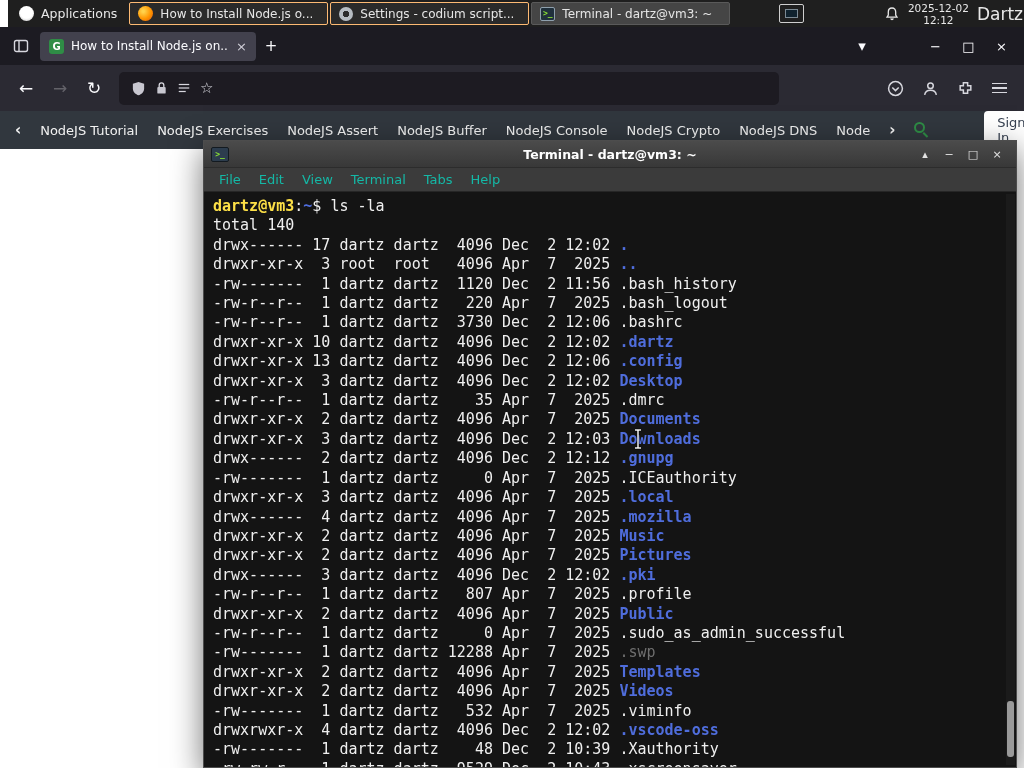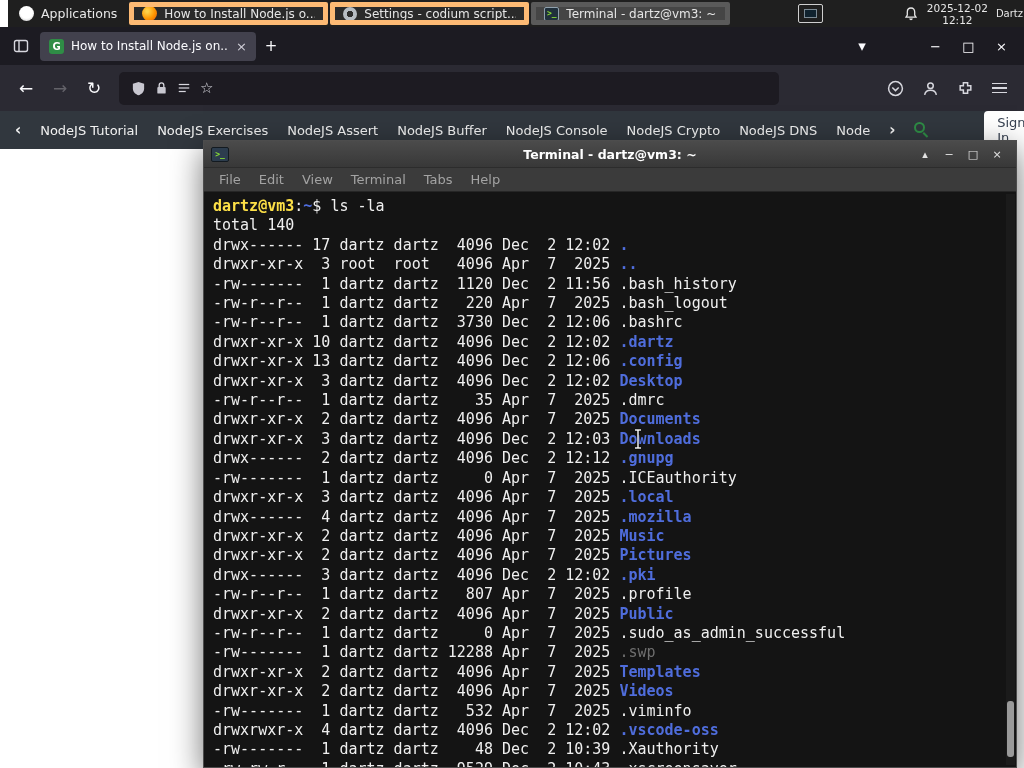--- a/index.html
+++ b/index.html
@@ -14,37 +14,37 @@
   .panel {
     position:absolute; top:0; left:8px; width:1024px; height:27px;
     background:#1f1f1f; color:#e8e8e8; display:flex; align-items:stretch;
     z-index:40; font-size:12.5px;
   }
   .appmenu { display:flex; align-items:center; gap:7px; padding:0 11px; }
   .app-icon { width:15px; height:15px; border-radius:50%;
     background:radial-gradient(circle at 50% 42%, #ffffff 52%, #b9b9b9 100%); }
   .task-btn {
     width:199px; display:flex; align-items:center; gap:7px; padding:0 8px;
-    margin:2px 1px; border:5px solid #fdba74; background:#2a2a2a; border-radius:2px;
+    margin:2px 1px; border:1px solid #fdba74; background:#2a2a2a; border-radius:2px;
     overflow:hidden; white-space:nowrap; font-size:12px; color:#e6e6e6;
   }
   .task-btn.active { background:#454545; border-color:#5a5a5a; }
   .task-btn .lbl { overflow:hidden; white-space:nowrap; }
   .icon-ff { flex:none; width:15px; height:15px; border-radius:50%;
     background:radial-gradient(circle at 35% 35%, #ffd24a 8%, #ff9500 55%, #e0540e 100%); }
   .icon-gear { flex:none; width:14px; height:14px; border-radius:50%;
     background:radial-gradient(circle, #2c2c2c 0 31%, #b6bcc2 32% 100%); }
   .icon-term-sm { flex:none; width:15px; height:14px; background:#20303c; border:1px solid #8fa0ad;
     border-radius:2px; color:#8ae234; font:bold 8px/12px "DejaVu Sans Mono", monospace; text-align:center; }
   .panel-right { margin-left:auto; display:flex; align-items:center; gap:8px; padding-right:9px; }
   .tray-box { width:25px; height:19px; border:1px solid #cfcfcf; border-radius:2px; margin-right:72px;
     display:flex; align-items:center; justify-content:center; }
   .tray-box .inner { width:13px; height:9px; background:#10222e; border:1px solid #7c8a94; }
   .clock { text-align:center; font-size:10.5px; line-height:12px; }
-  .user { font-size:10px;text-align:center; }
+  .user { font-size:17px;text-align:center; }
 
   
   .ff { position:absolute; top:27px; left:0; width:1024px; height:741px; background:#fff; z-index:1; }
   .tabstrip { height:38px; background:#1c1b22; display:flex; align-items:center; padding:0 6px; }
   .sq-btn { width:30px; height:30px; display:flex; align-items:center; justify-content:center;
     color:#fbfbfe; font-size:15px; border-radius:4px; }
   .tab { width:216px; height:29px; background:#42414d; border-radius:4px; margin-left:4px;
     display:flex; align-items:center; gap:7px; padding:0 9px; color:#fbfbfe; font-size:12px; }
   .tab-fav { flex:none; width:15px; height:15px; border-radius:3px; background:#2f8d46; color:#fff;
     font-size:10px; font-weight:bold; display:flex; align-items:center; justify-content:center; }
@@ -90,21 +90,21 @@
     display:flex; align-items:center; padding:0 7px; border-bottom:1px solid #2c2c2c; }
   .term-ico { width:18px; height:15px; background:#2d3d4e; border:1px solid #131a20; border-radius:2px;
     color:#8ae234; font:bold 8px/13px "DejaVu Sans Mono", monospace; text-align:center; }
   .term-title-text { position:absolute; left:0; right:0; text-align:center; color:#ffffff;
     font-size:12.5px; font-weight:bold; pointer-events:none; }
   .term-controls { margin-left:auto; display:flex; z-index:1; }
   .tc { width:24px; height:21px; display:flex; align-items:center; justify-content:center;
     color:#e2e2e2; font-size:11px; }
   .term-menu { height:24px; background:#3b3b3b; display:flex; align-items:center; padding:0 6px;
     border-bottom:1px solid #262626; }
-  .tm-item { padding:0 9px; color:#a3a3a3; font-size:13px; }
+  .tm-item { padding:0 9px; color:#14b8a6; font-size:13px; }
   .term-body { position:absolute; top:52px; left:0; right:0; bottom:0; overflow:hidden;
     padding:4px 0 0 9px; font-family:"DejaVu Sans Mono", monospace;
     font-size:15px; line-height:19.4px; }
   .t-line { white-space:pre; }
   .c-p { color:#fde047; font-weight:bold; }
   .c-f { color:#efefef; }
   .c-d { color:#4f6ddc; font-weight:bold; }
   .c-x { color:#6f6f6f; }
   .term-scroll { position:absolute; top:53px; right:1px; bottom:2px; width:9px; background:#1b1b1b; }
   .term-thumb { position:absolute; bottom:8px; left:1px; width:7px; height:56px;

